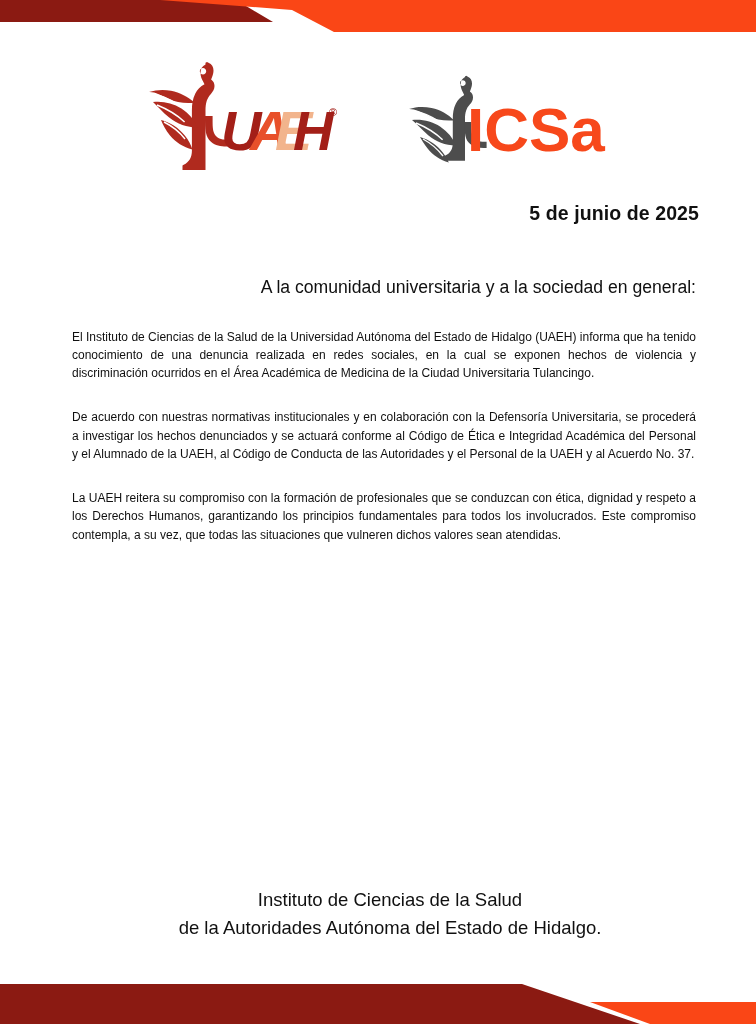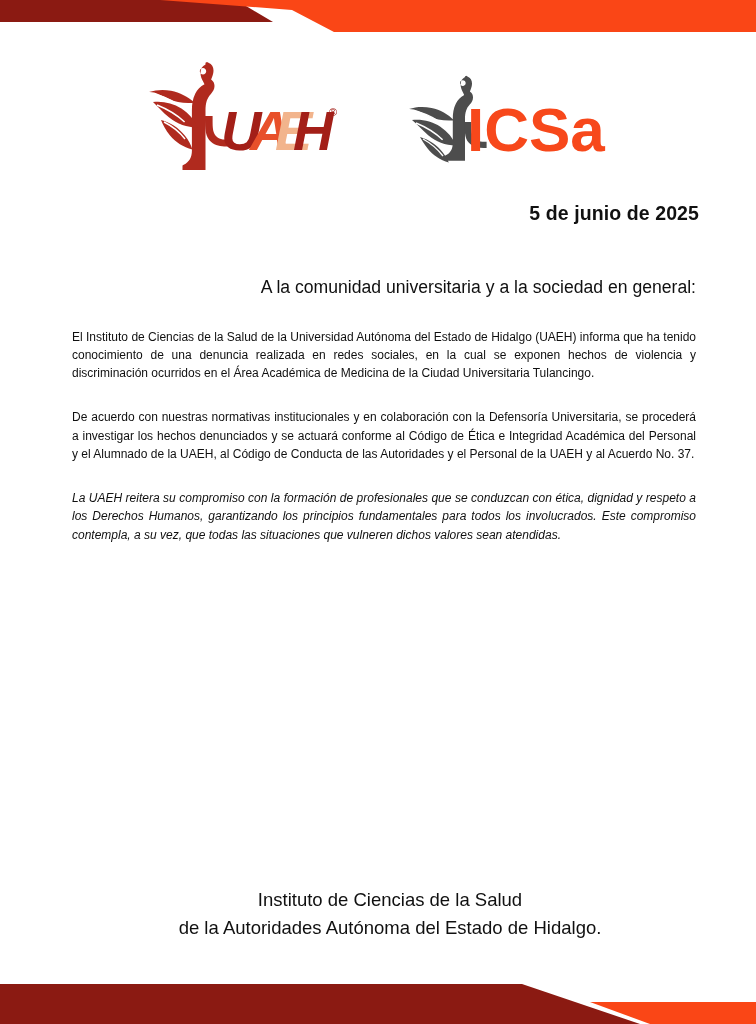--- a/index.html
+++ b/index.html
@@ -84,21 +84,21 @@
     margin: 0 0 28px 0;
   }
   .para {
     font-size: 12px;
     line-height: 1.52;
     text-align: justify;
     text-justify: inter-word;
     margin: 0 0 26px 0;
     hyphens: none;
   }
-  .para:last-child { margin-bottom: 0; font-style: italic; }
+  .para:last-child { margin-bottom: 0; }
 
   
   .signature {
     position: absolute;
     top: 886px;
     left: 0;
     width: 756px;
     text-align: center;
     font-size: 18.5px;
     line-height: 1.5;

